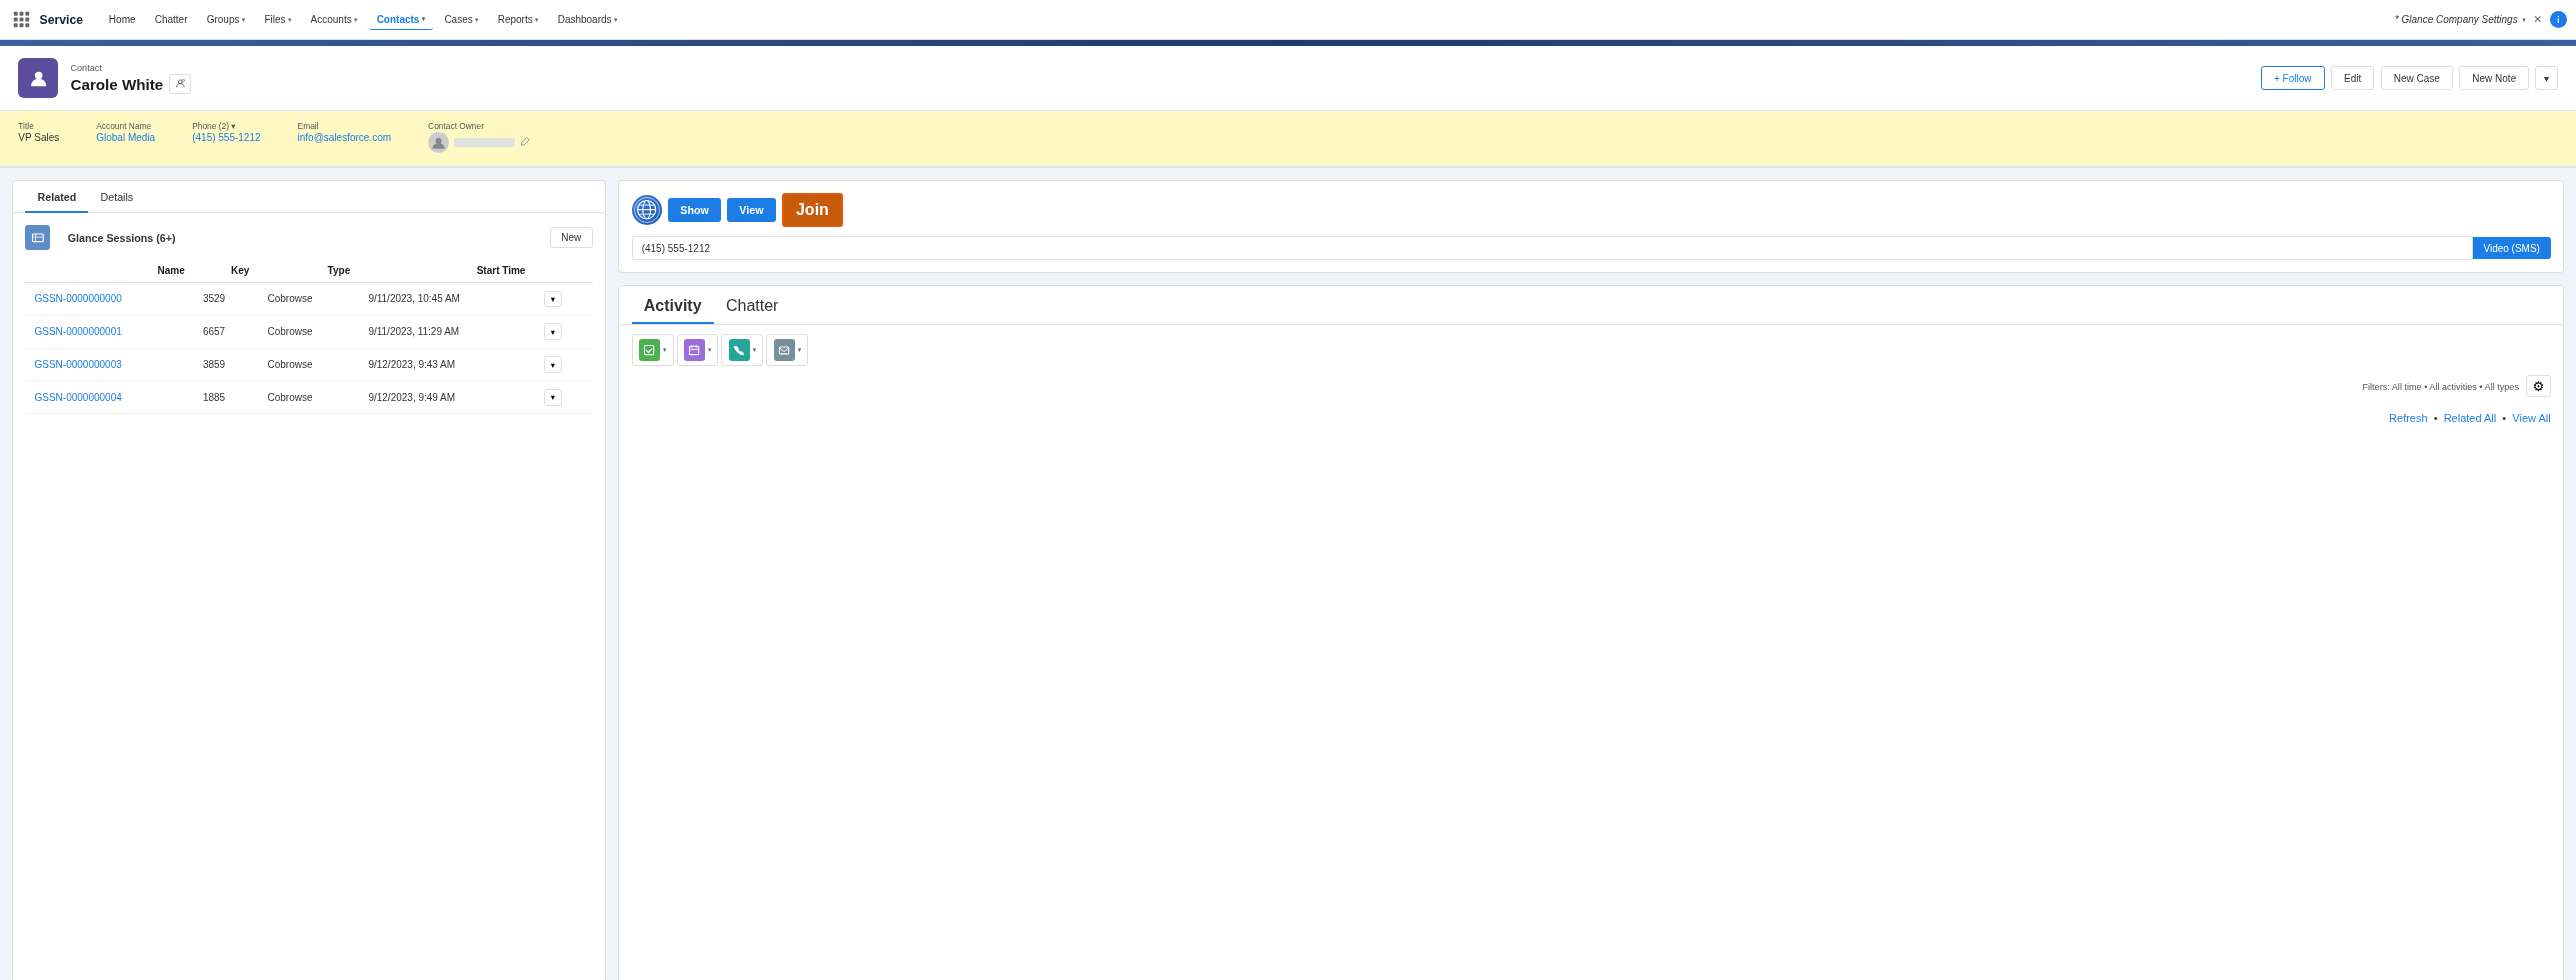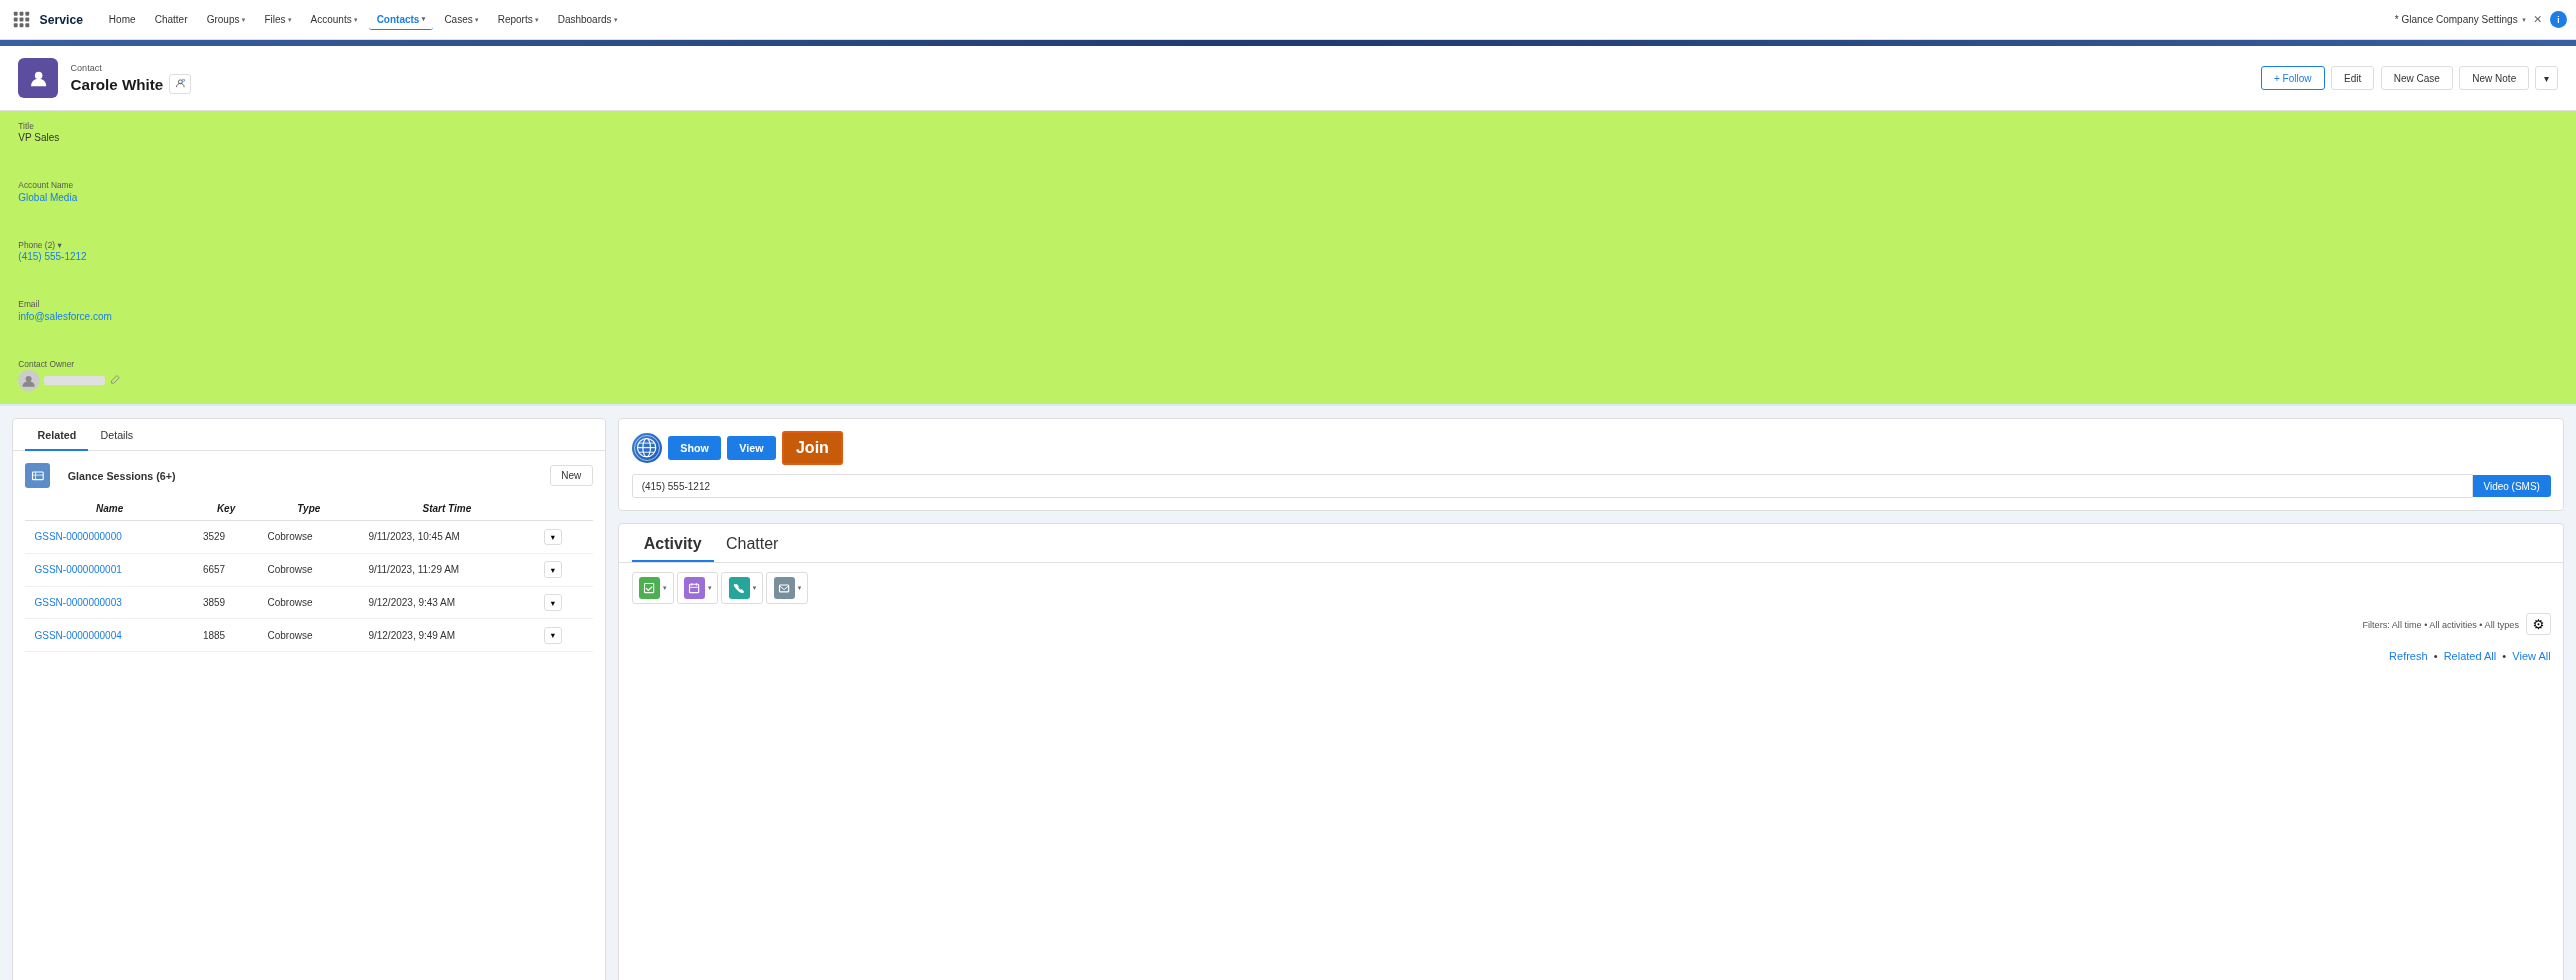--- a/index.html
+++ b/index.html
@@ -38,21 +38,21 @@
     .nav-item.active {
       border-bottom: 1.5px solid #1b7de5;
       color: #1b7de5;
       font-weight: 600;
     }
     .nav-chevron { font-size: 6.9px; color: #666; }
     .nav-right {
       display: flex; align-items: center; gap: 4.6px; margin-left: auto;
     }
     .nav-glance {
-      font-size: 10px; color: #333;
+      font-style: italic; font-size: 10px; color: #333;
     }
     .nav-x { cursor: pointer; color: #666; font-size: 10.7px; padding: 3px; }
     .nav-info { 
       width: 17px; height: 17px; border-radius: 50%; background: #1b7de5; 
       color: white; display: flex; align-items: center; justify-content: center;
       font-size: 8.4px; font-weight: bold; cursor: pointer;
     }
 
     
     .wave-divider {
@@ -102,25 +102,24 @@
       border: 0.8px solid #ddd; border-radius: 3px; padding: 5.3px 12.2px;
       background: #fff; color: #333; cursor: pointer; font-size: 10px;
     }
     .btn-dropdown-arrow {
       border: 0.8px solid #ddd; border-radius: 3px; padding: 5.3px 7.6px;
       background: #fff; color: #333; cursor: pointer; font-size: 10px;
     }
 
     
     .contact-fields {
-      background: #bef264;
+      background: #fef9c3;
       padding: 9.1px 18.3px 12.2px 18.3px;
       display: flex; gap: 37px;
       border-bottom: 2.3px solid #d8e8f5;
-      flex-direction: column;
     }
     .field-group { display: flex; flex-direction: column; gap: 1.5px; }
     .field-label { font-size: 8.4px; color: #555; }
     .field-value { font-size: 10px; color: #333; }
     .field-value a { color: #1b7de5; text-decoration: none; }
     .owner-row { display: flex; align-items: center; gap: 4.6px; }
     .avatar-sm {
       width: 21.3px; height: 21.3px; border-radius: 50%; background: #ccc;
       display: inline-flex; align-items: center; justify-content: center;
       overflow: hidden;
@@ -174,24 +173,23 @@
       border-radius: 3px; display: flex; align-items: center; justify-content: center;
     }
     .btn-new {
       border: 0.8px solid #ddd; border-radius: 3px; padding: 3.8px 10.7px;
       background: #fff; color: #333; cursor: pointer; font-size: 10px;
     }
 
     
     .sessions-table { width: 100%; border-collapse: collapse; }
     .sessions-table th {
-      text-align: center; font-size: 10px; font-weight: 700;
+      text-align: right; font-size: 10px; font-weight: 700;
       padding: 6.1px 9.1px; border-bottom: 0.8px solid #e0e0e0;
       color: #1a1a1a;
-      font-style: italic;
     }
     .sessions-table td {
       padding: 7.6px 9.1px; border-bottom: 0.8px solid #f0f0f0;
       font-size: 10px;
     }
     .sessions-table td a { color: #1b7de5; text-decoration: none; }
     .row-dropdown {
       border: 0.8px solid #ddd; border-radius: 3px; padding: 2.3px 6.1px;
       background: #fff; cursor: pointer; font-size: 8.4px;
     }

